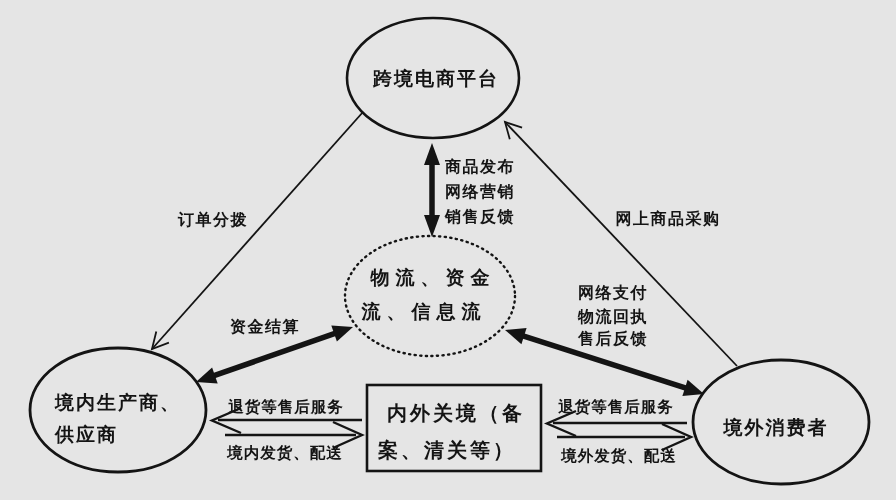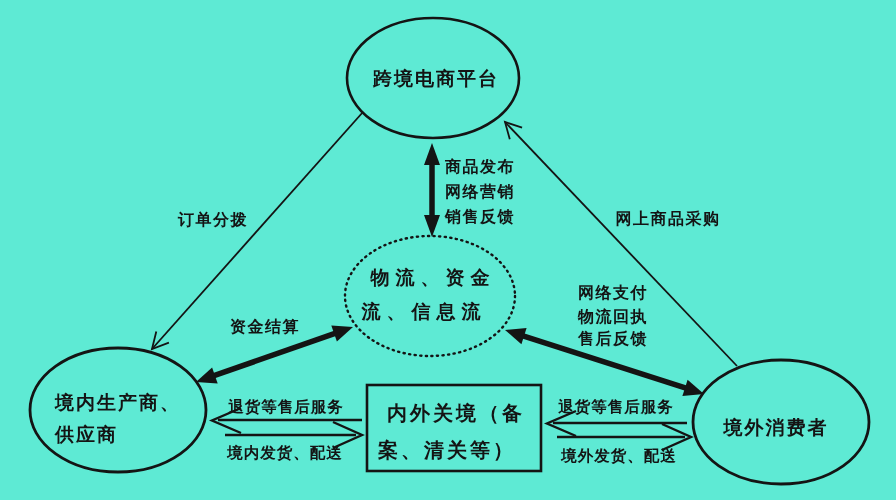--- a/index.html
+++ b/index.html
@@ -8,21 +8,21 @@
     background: #ffffff;
     width: 896px;
     height: 500px;
     overflow: hidden;
     font-family: "Liberation Sans", sans-serif;
   }
   #stage {
     width: 896px;
     height: 500px;
     position: relative;
-    background: #5eead4;
+    background: #e5e5e5;
   }
   svg { display: block; }
   text {
     fill: #141414;
     font-family: "Liberation Sans", sans-serif;
     font-weight: 700;
   }
   .node-label   { font-size: 19px; letter-spacing: 2px; }
   .node-label-sp{ font-size: 19px; letter-spacing: 6px; }
   .rect-label   { font-size: 20px; letter-spacing: 3px; }

